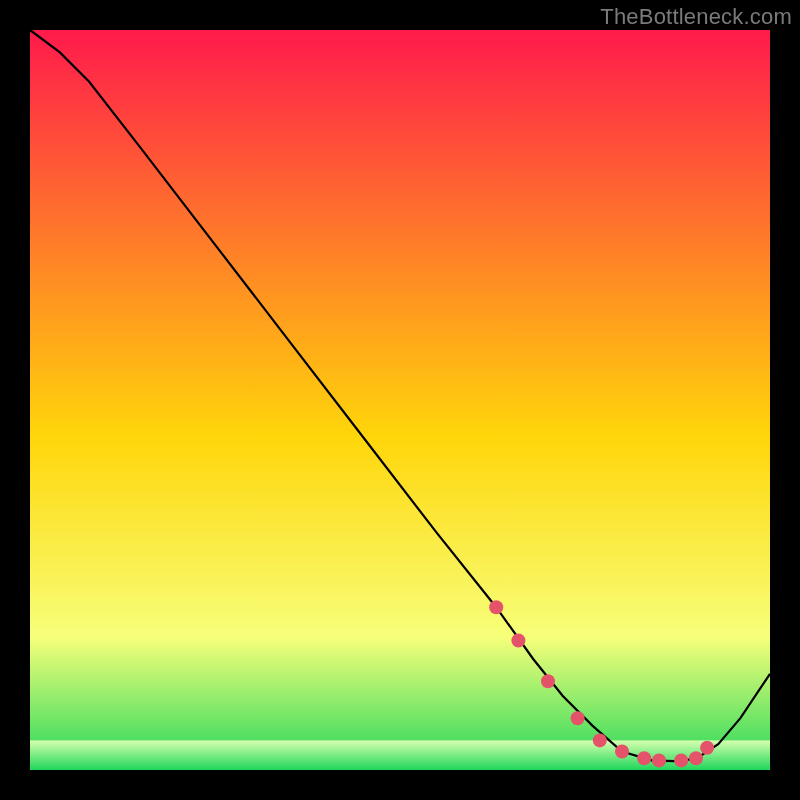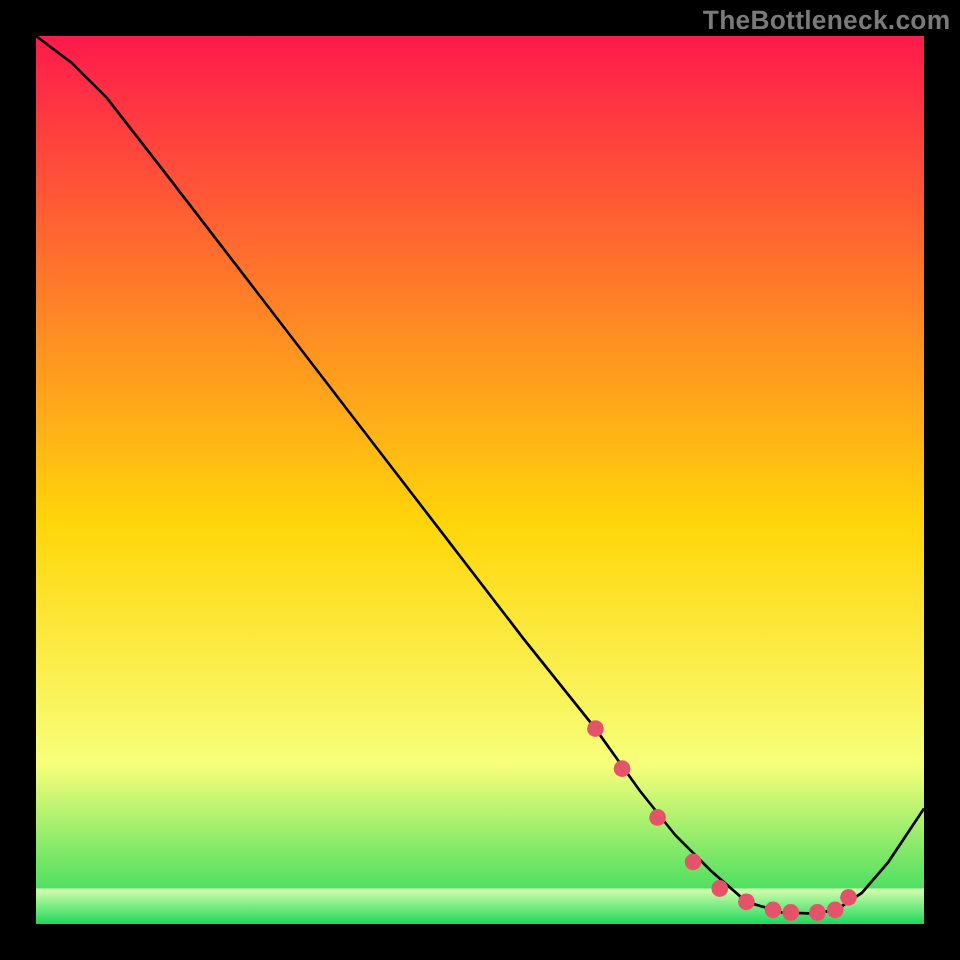--- a/index.html
+++ b/index.html
@@ -15,21 +15,21 @@
     position: relative;
     width: 800px;
     height: 800px;
   }
   .watermark {
     position: absolute;
     top: 4px;
     right: 8px;
     color: #7a7a7a;
     font-size: 22px;
-    font-weight: 700;
+    font-weight: 400;
     letter-spacing: 0.2px;
     z-index: 20;
   }
   svg {
     display: block;
   }
 </style>
 </head>
 <body>
 

